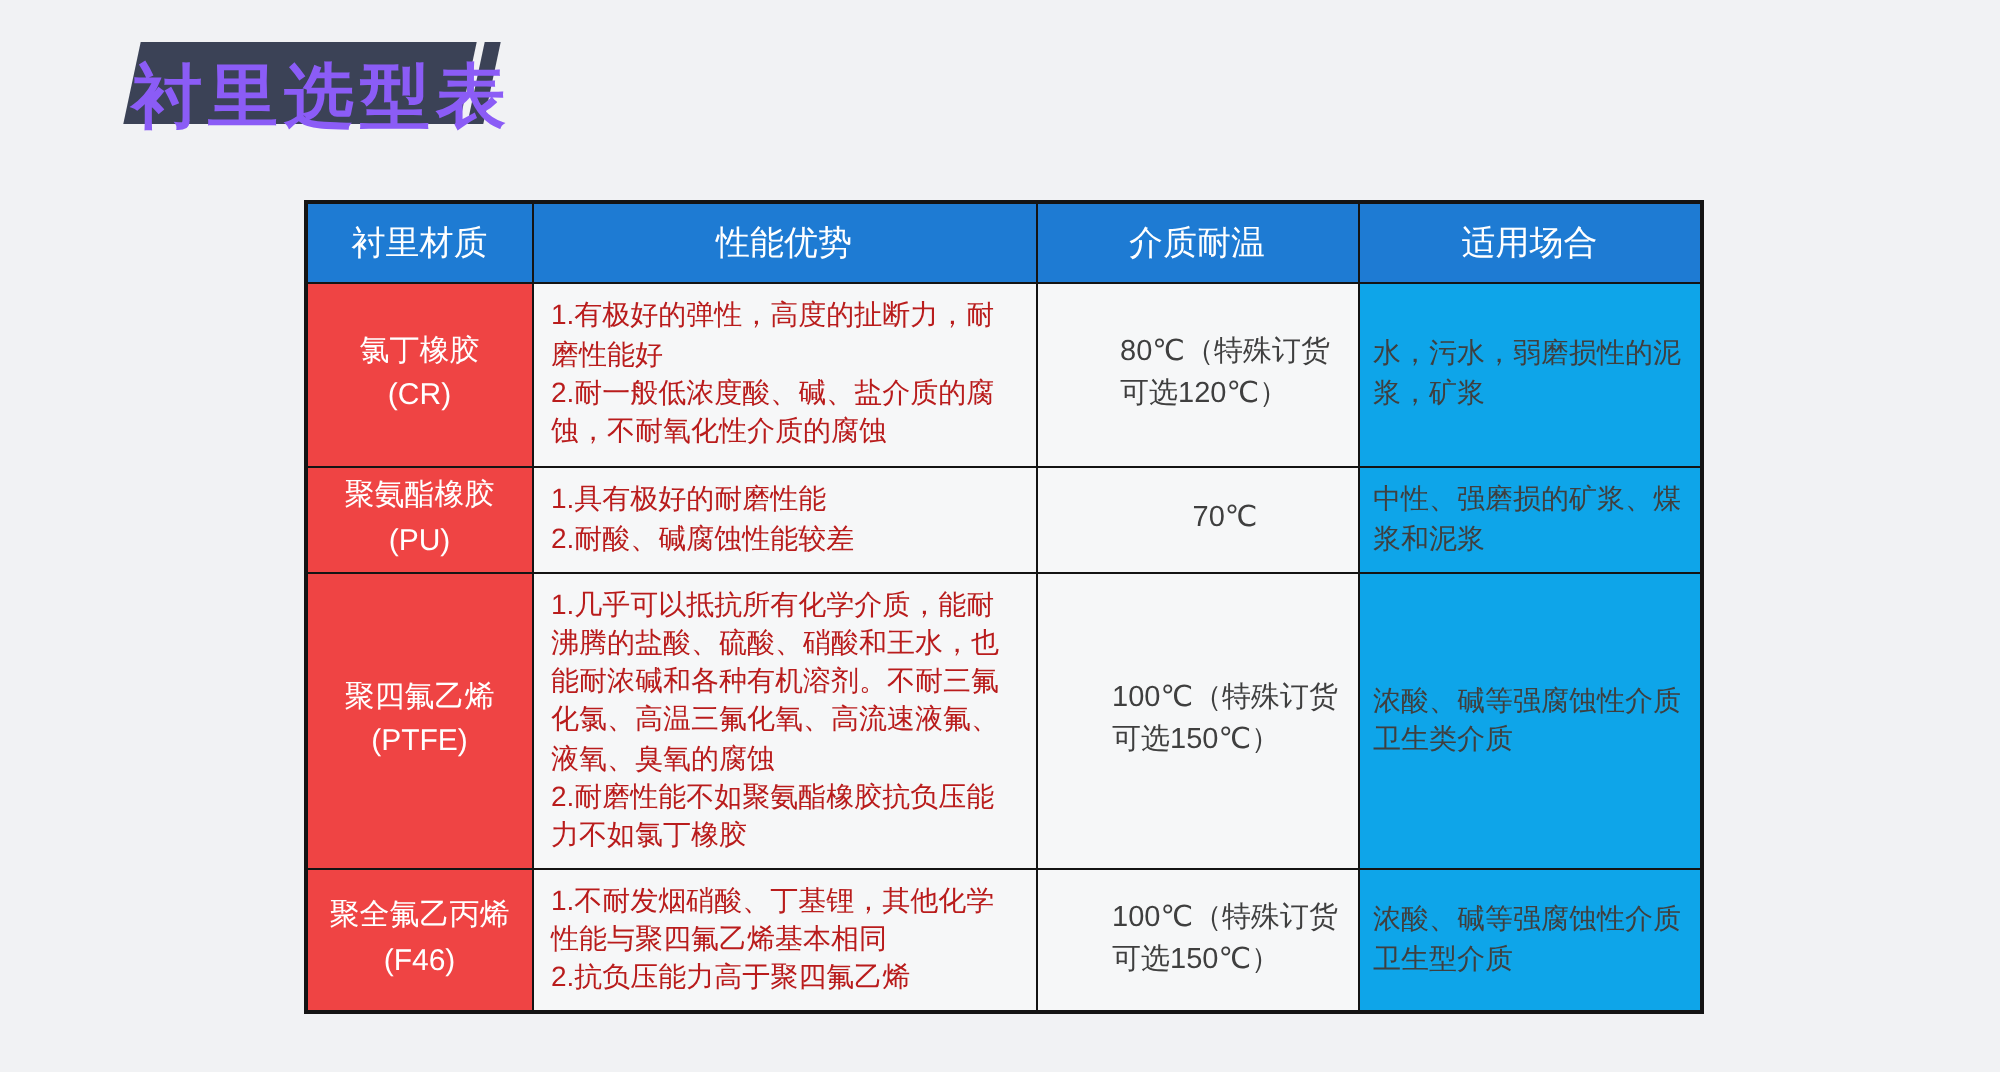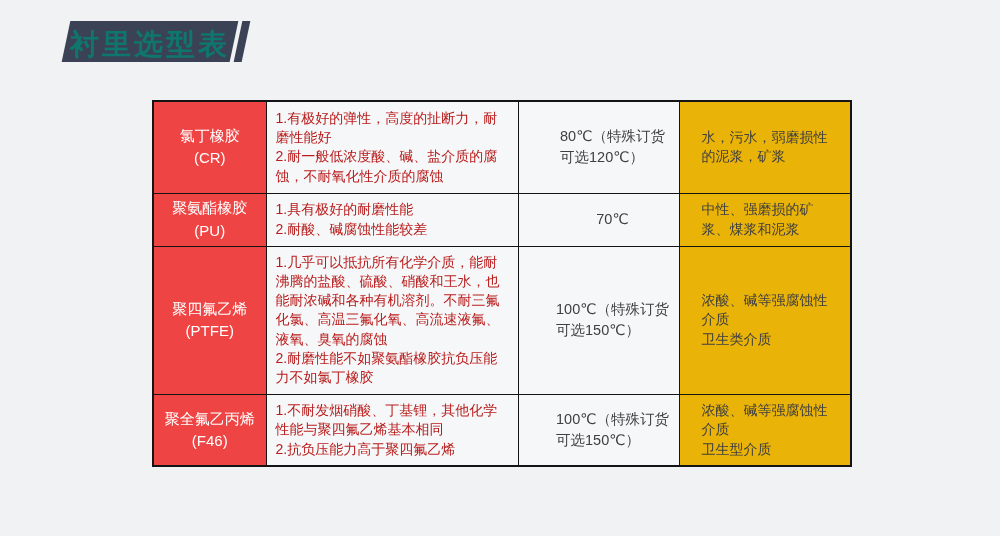--- a/index.html
+++ b/index.html
@@ -26,22 +26,22 @@
     position: absolute;
     top: 0; left: 172px;
     width: 8px; height: 41px;
     background: #3b4256;
     transform: skewX(-12deg);
   }
   .banner-text {
     position: absolute;
     left: 0; top: 4px; width: 100%;
     text-align: center;
-    color: #0f766e;
-    font-size: 29px;
+    color: #8b5cf6;
+    font-size: 35px;
     font-weight: bold;
     letter-spacing: 3px;
     white-space: nowrap;
   }
 
   
   .table-wrap {
     position: absolute;
     left: 152px; top: 100px;
   }
@@ -92,25 +92,25 @@
     text-align: center;
     padding-left: 28px;
   }
   td.temp .temp-inner {
     display: inline-block;
     text-align: left;
     white-space: pre-line;
     line-height: 1.45;
   }
   td.app {
-    background: #eab308;
+    background: #0ea5e9;
     color: #3f3f3f;
     font-size: 14px;
     text-align: left;
-    padding: 6px 22px;
+    padding: 6px 7px;
     white-space: pre-line;
     line-height: 1.4;
   }
   tr.r-header { height: 40px; }
   tr.r0 { height: 92px; }
   tr.r1 { height: 53px; }
   tr.r2 { height: 146px; }
   tr.r3 { height: 69px; }
 </style>
 </head>
@@ -124,20 +124,26 @@
 
 <div class="table-wrap">
   <table class="sel">
     <colgroup>
       <col class="c1">
         <col class="c2">
         <col class="c3">
         <col class="c4">
     </colgroup>
     <tbody>
+        <tr class="r-header">
+      <th>衬里材质</th>
+      <th>性能优势</th>
+      <th>介质耐温</th>
+      <th>适用场合</th>
+    </tr>
 
     <tr class="r0">
       <td class="material">氯丁橡胶
 (CR)</td>
       <td class="perf">1.有极好的弹性，高度的扯断力，耐磨性能好
 2.耐一般低浓度酸、碱、盐介质的腐蚀，不耐氧化性介质的腐蚀</td>
       <td class="temp">
         <span class="temp-inner">80℃（特殊订货
 可选120℃）</span>
       </td>

